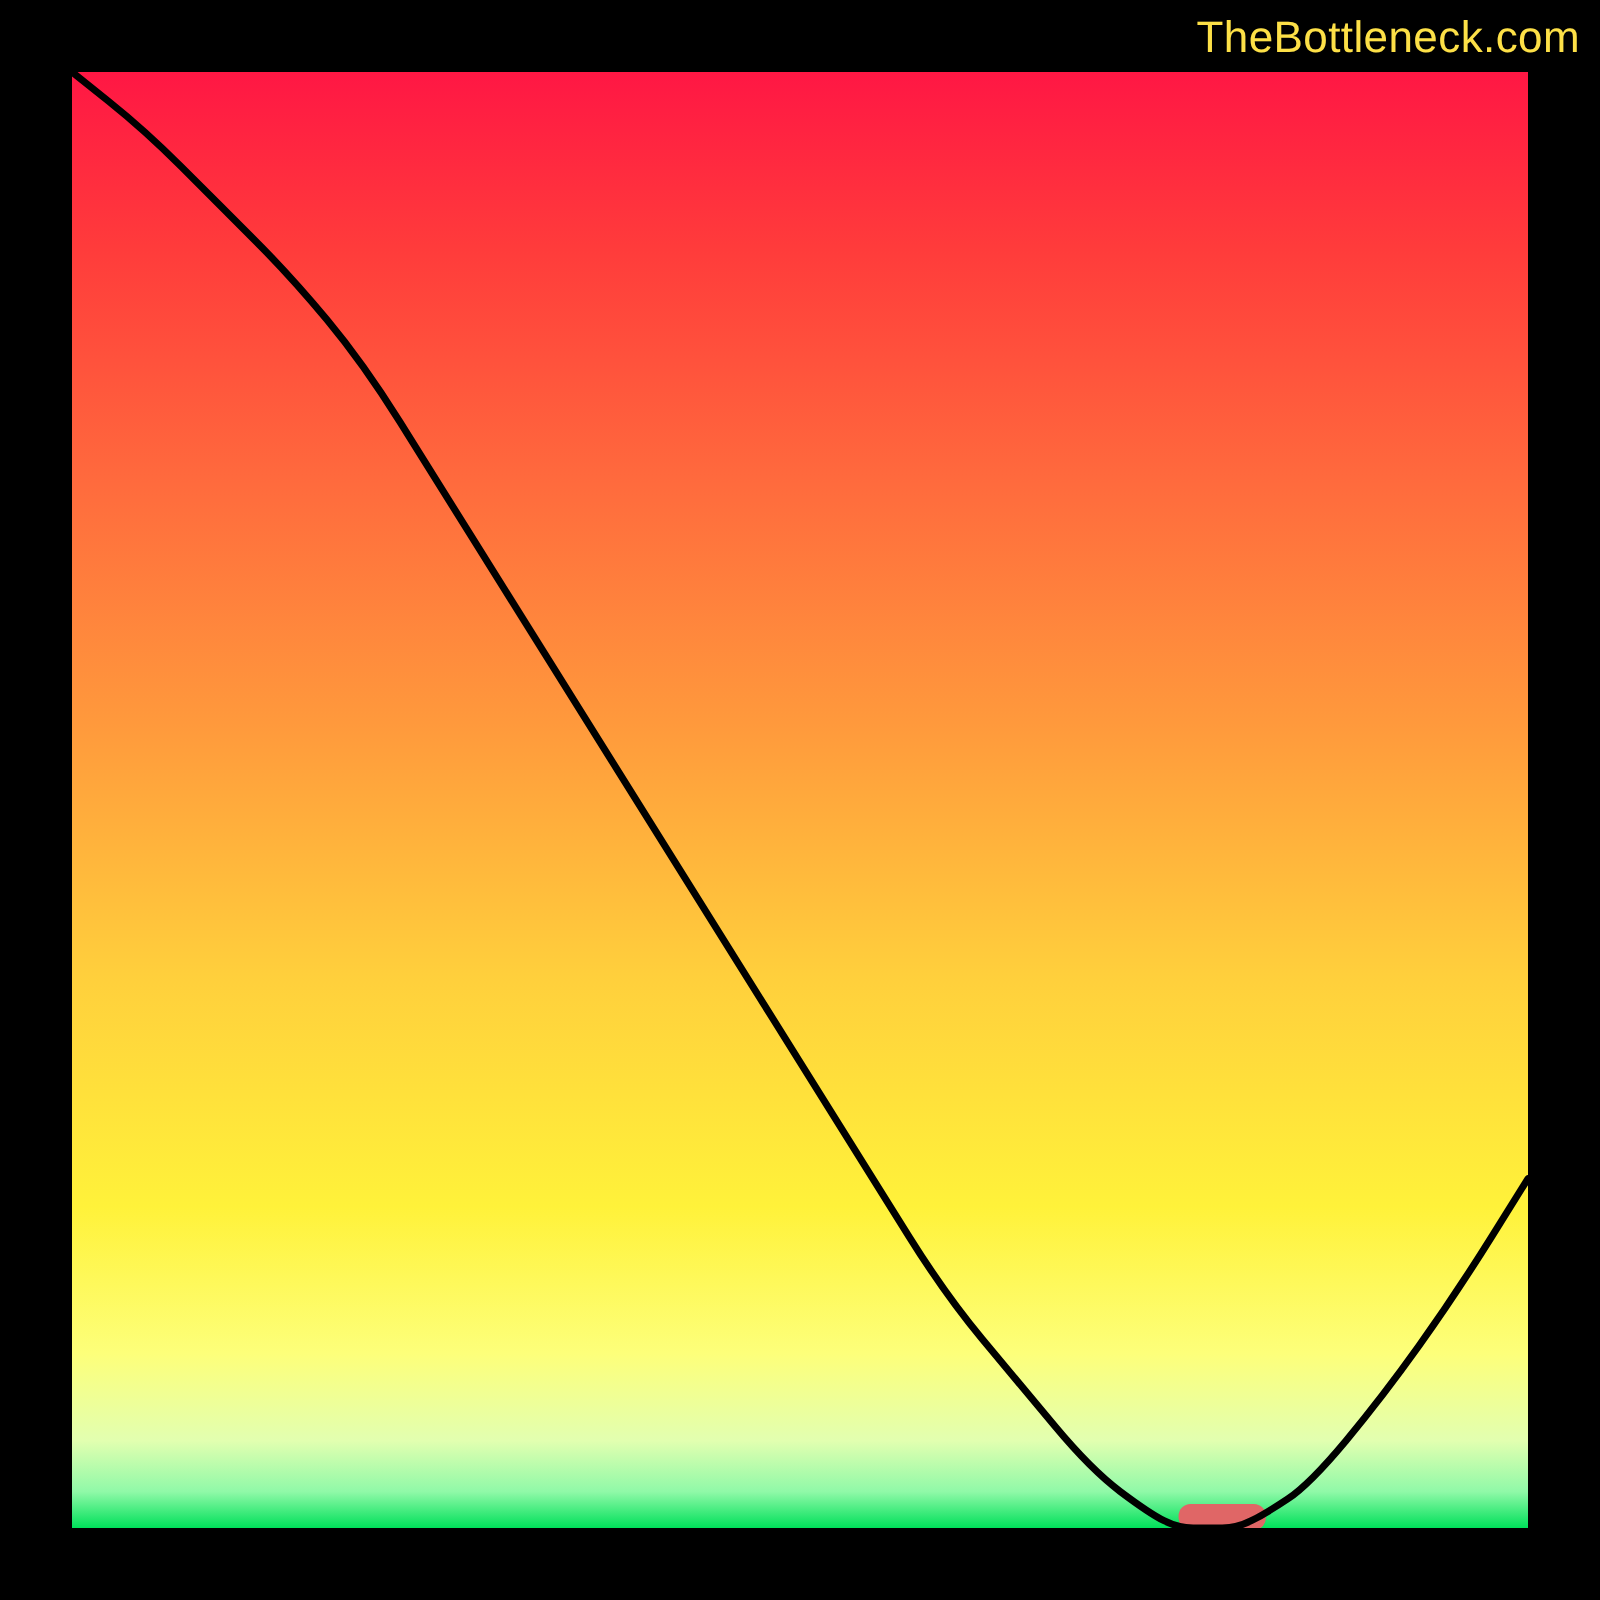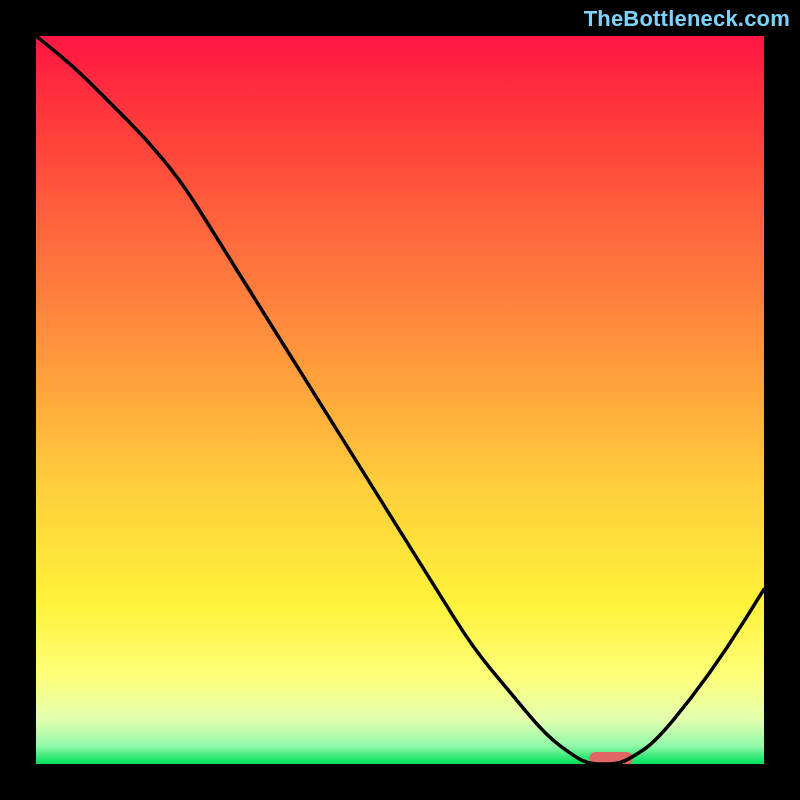--- a/index.html
+++ b/index.html
@@ -22,23 +22,23 @@
     left: 36px;
     top: 36px;
     width: 728px;
     height: 728px;
     overflow: hidden;
   }
   .watermark {
     position: absolute;
     top: 6px;
     right: 10px;
-    color: #7dd3fc;
+    color: #fde047;
     font-size: 22px;
-    font-weight: 700;
+    font-weight: 400;
     letter-spacing: 0.2px;
     user-select: none;
   }
 </style>
 </head>
 <body>
 
 <div class="frame">
 
   <div class="watermark">TheBottleneck.com</div>

